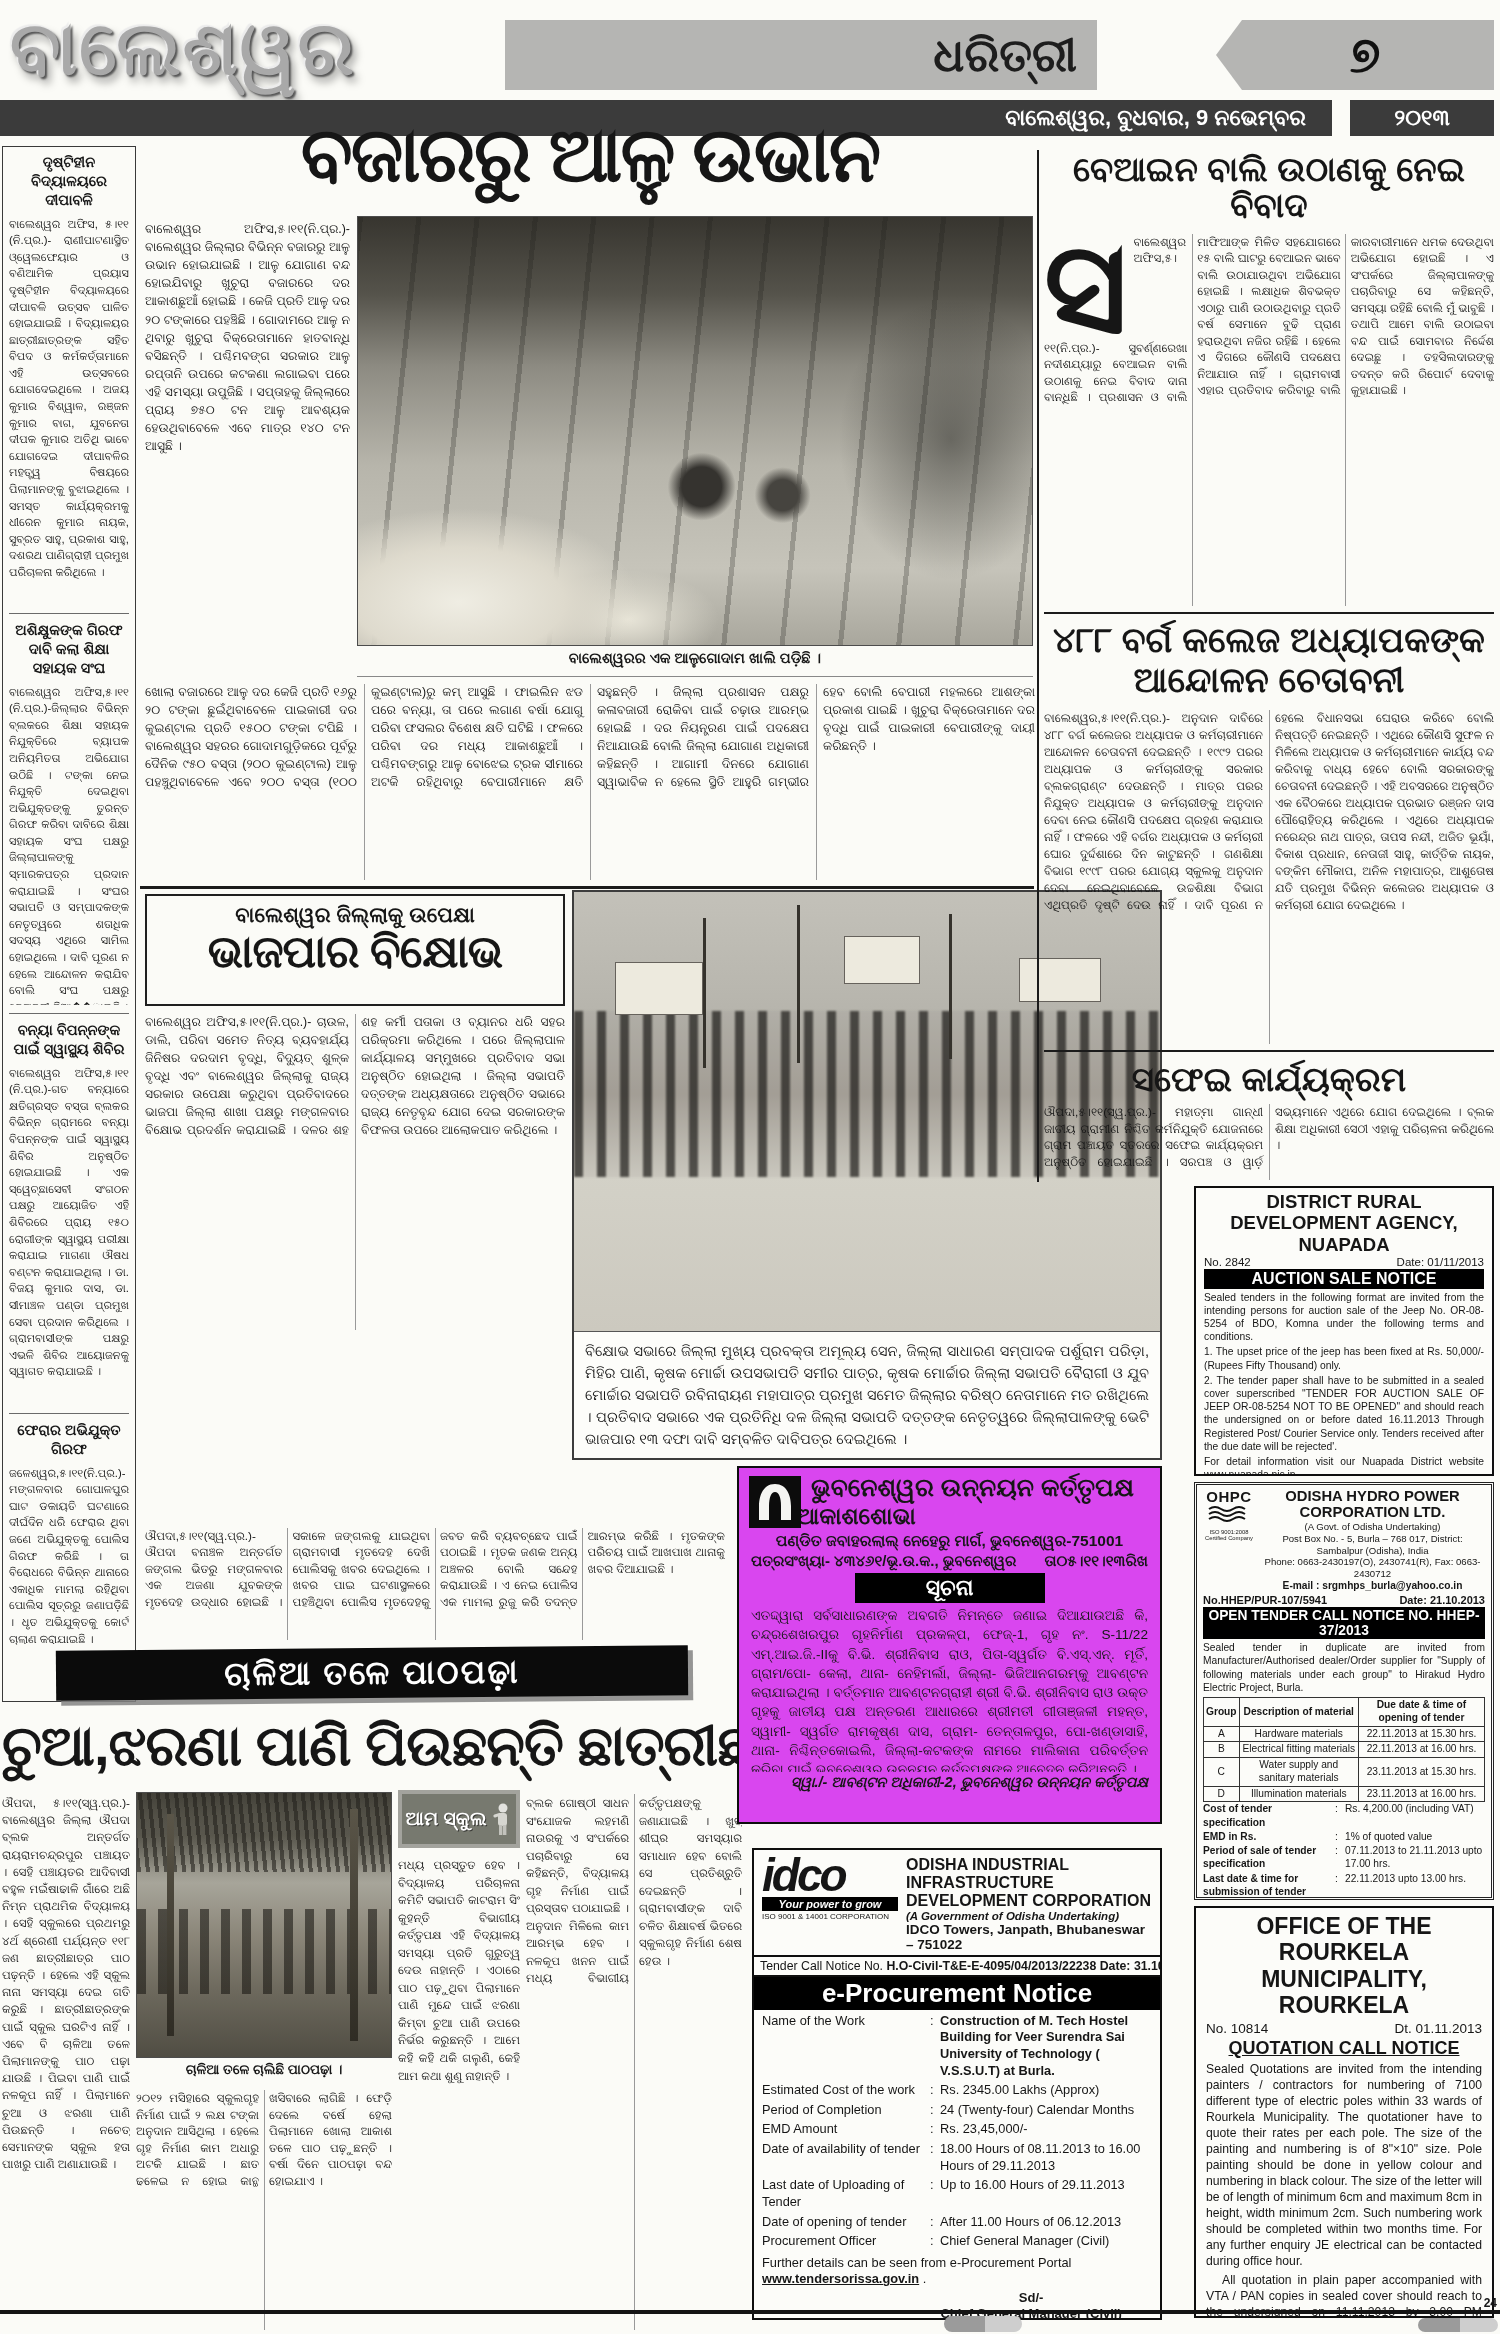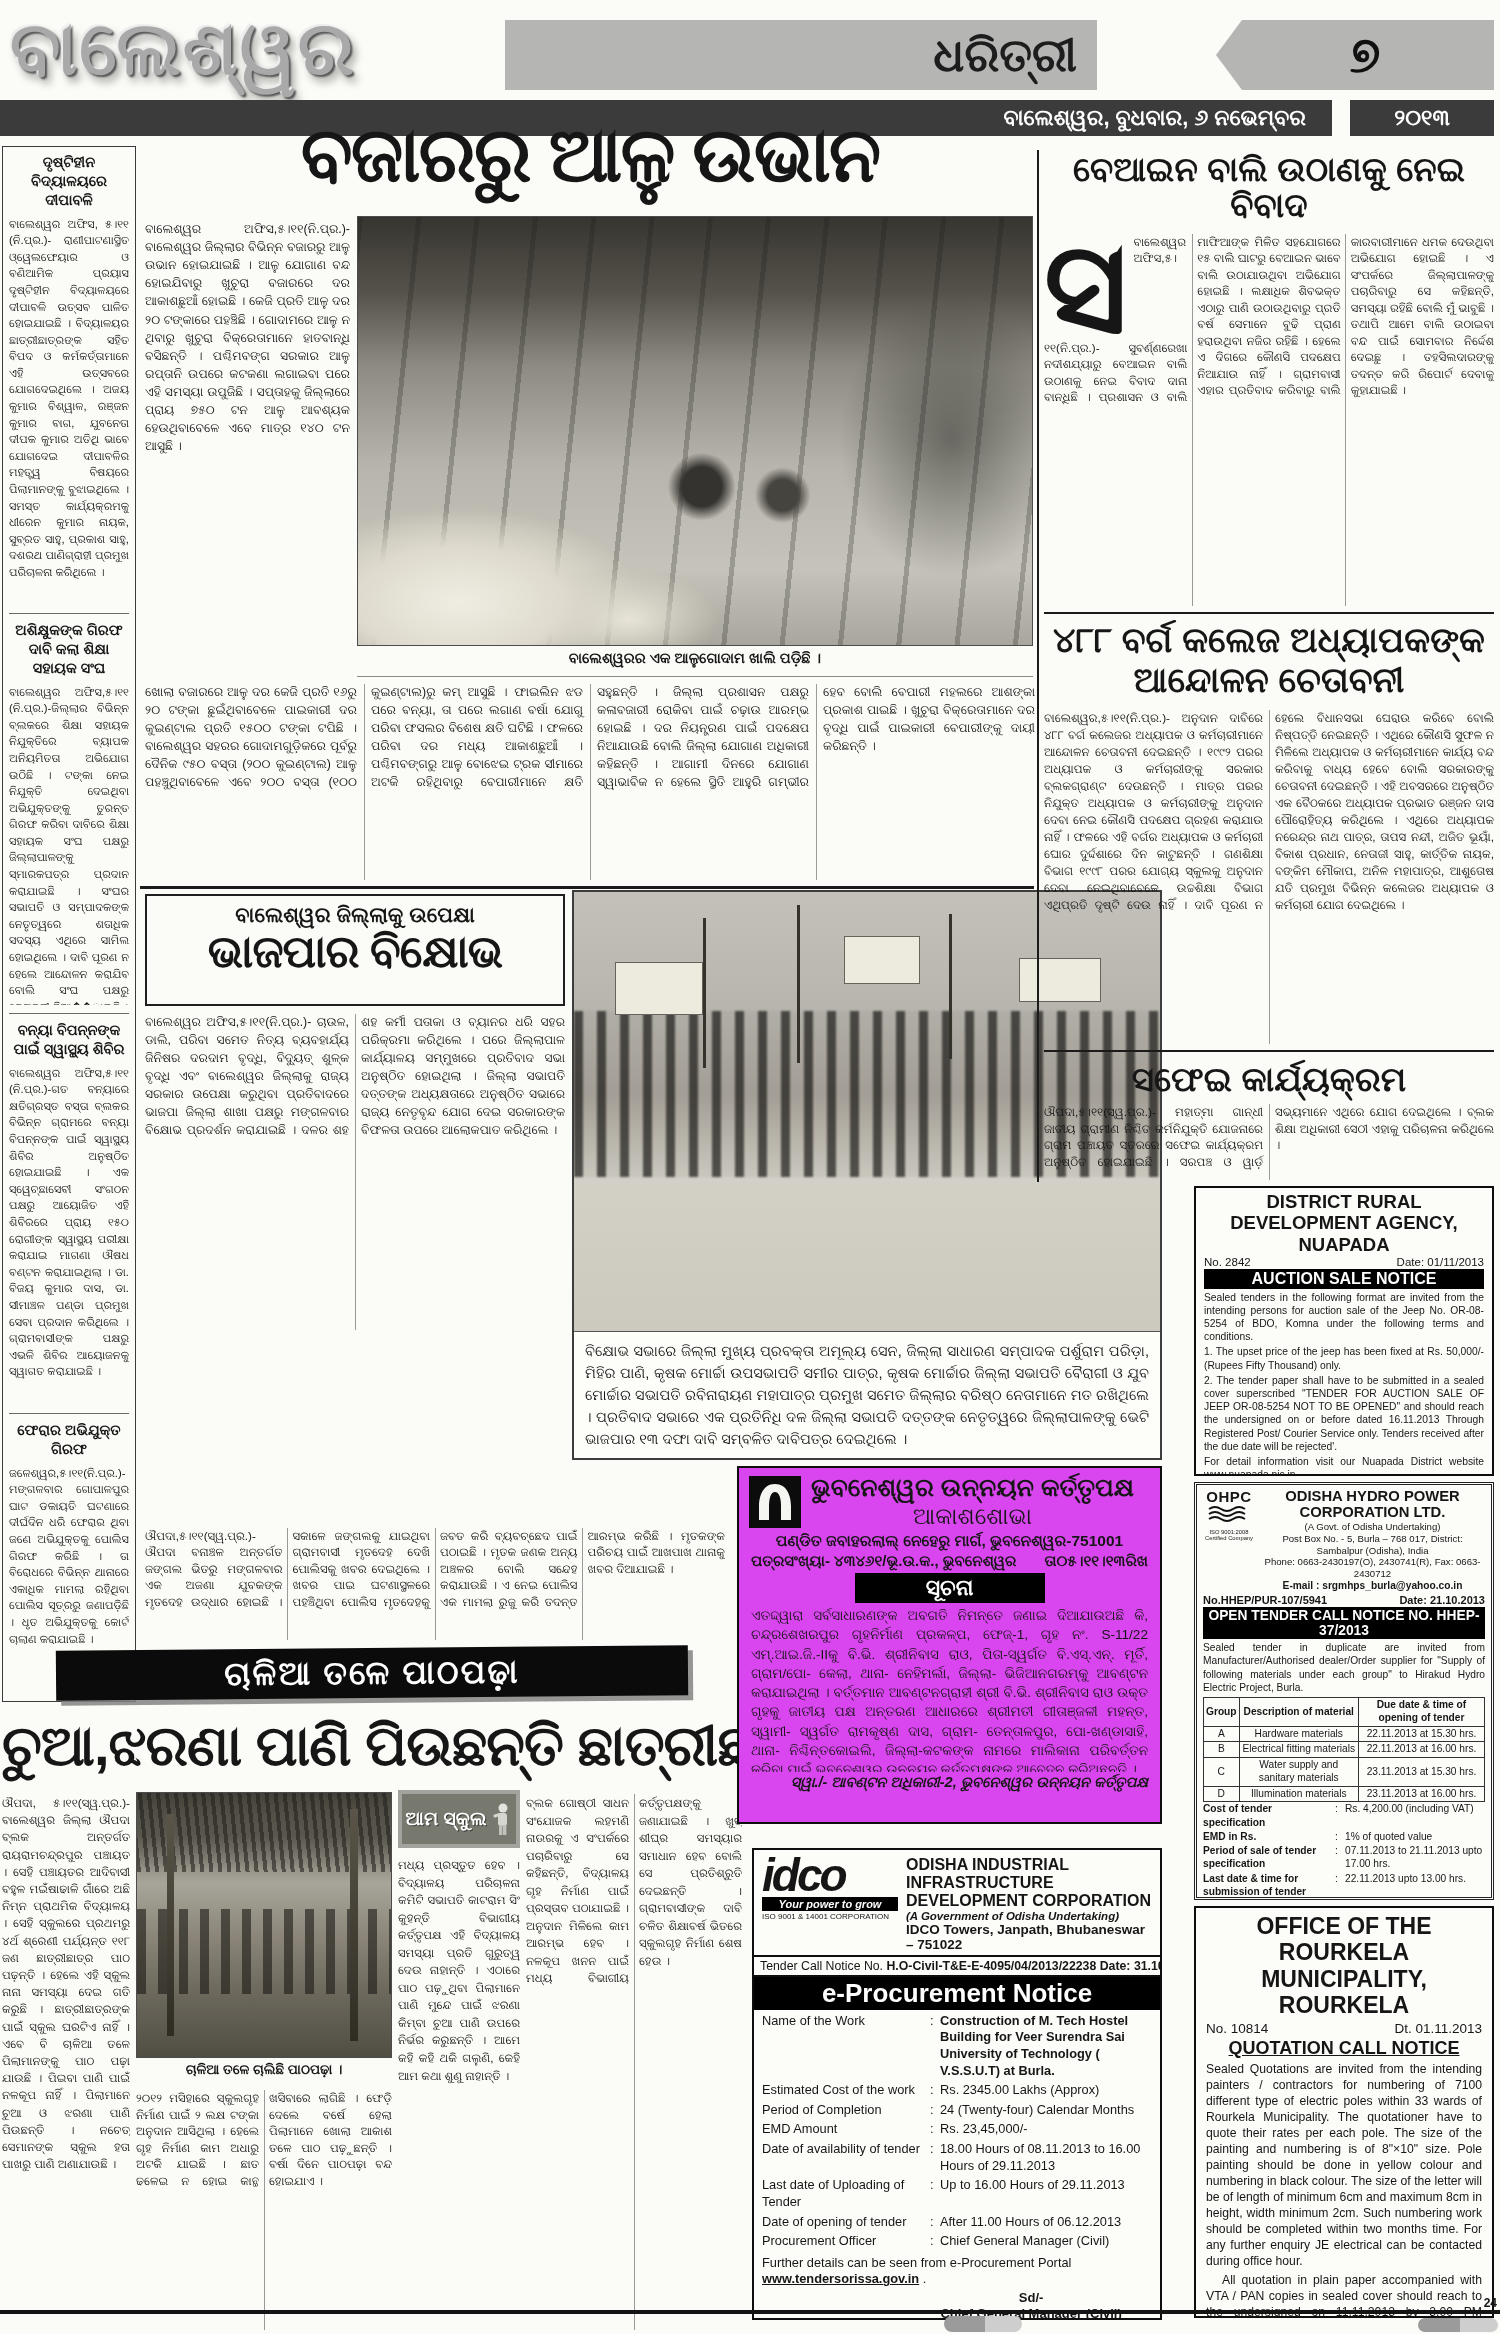--- a/index.html
+++ b/index.html
@@ -112,21 +112,21 @@
   .sc-colC { position:absolute; left:526px; top:1794px; width:216px; height:536px;
              column-count:2; column-gap:10px; column-rule:1px solid #999;
              font-size:11.7px; line-height:1.5; overflow:hidden; }
 
   
   .bda { position:absolute; left:737px; top:1466px; width:425px; height:358px;
          border:2px solid #0e0e0e; padding:5px 12px; overflow:hidden; background:#d946ef; }
   .bda-logo { position:absolute; left:10px; top:8px; width:52px; height:52px; background:#0c0c0c; }
   .bda-logo svg { width:100%; height:100%; }
   .bda-org { text-align:center; font-size:25px; font-weight:800; padding-left:46px; }
-  .bda-sub { text-align:center; font-size:23px; font-weight:400; padding-left:46px; }
+  .bda-sub { text-align:left; font-size:23px; font-weight:700; padding-left:46px; }
   .bda-addr { text-align:center; font-size:15.5px; font-weight:600; margin-top:2px; }
   .bda-ref { display:flex; justify-content:space-between; font-size:15px; font-weight:600; margin-top:2px; }
   .bda-banner { width:190px; margin:3px auto; background:#000; color:#fff; text-align:center;
                 font-size:22px; font-weight:800; padding:2px 0; }
   .bda-text { height:166px; overflow:hidden; }
   .bda-text p { font-size:13.6px; line-height:1.42; }
   .bda-sig { text-align:right; font-size:14.5px; font-weight:800; font-style:italic; margin-top:2px; }
 
   
   .idco { position:absolute; left:752px; top:1848px; width:410px; height:472px;
@@ -222,21 +222,21 @@
 
 <div class="page">
 
   <div class="logo">ବାଲେଶ୍ୱର</div>
   <div class="brand">
     <span>ଧରିତ୍ରୀ</span>
   </div>
   <div class="ptab">
     <span>୭</span>
   </div>
-  <div class="datebar">ବାଲେଶ୍ୱର, ବୁଧବାର, ୬ ନଭେମ୍ବର</div>
+  <div class="datebar">ବାଲେଶ୍ୱର, ବୁଧବାର, 9 ନଭେମ୍ବର</div>
   <div class="yearbox">୨୦୧୩</div>
 
   <aside class="rail">
     <div class="lr-art lr-a1">
       <h3>ଦୃଷ୍ଟିହୀନ ବିଦ୍ୟାଳୟରେ ଦୀପାବଳି</h3>
       <p class="jt">ବାଲେଶ୍ୱର ଅଫିସ, ୫।୧୧ (ନି.ପ୍ର.)- ରାଣୀପାଟଣାସ୍ଥିତ ଓ୍ୱେଲଫେୟାର ଓ ବଣିଆମିକ ପ୍ରୟାସ ଦୃଷ୍ଟିହୀନ ବିଦ୍ୟାଳୟରେ ଦୀପାବଳି ଉତ୍ସବ ପାଳିତ ହୋଇଯାଇଛି । ବିଦ୍ୟାଳୟର ଛାତ୍ରୀଛାତ୍ରଙ୍କ ସହିତ ବିପଦ ଓ କର୍ମକର୍ତ୍ତାମାନେ ଏହି ଉତ୍ସବରେ ଯୋଗଦେଇଥିଲେ । ଅଜୟ କୁମାର ବିଶ୍ୱାଳ, ରଞ୍ଜନ କୁମାର ବାଗ, ଯୁବନେତା ଦୀପକ କୁମାର ଅତିଥି ଭାବେ ଯୋଗଦେଇ ଦୀପାବଳିର ମହତ୍ତ୍ୱ ବିଷୟରେ ପିଲାମାନଙ୍କୁ ବୁଝାଇଥିଲେ । ସମସ୍ତ କାର୍ଯ୍ୟକ୍ରମକୁ ଧୀରେନ କୁମାର ନାୟକ, ସୁବ୍ରତ ସାହୁ, ପ୍ରକାଶ ସାହୁ, ଦଶରଥ ପାଣିଗ୍ରାହୀ ପ୍ରମୁଖ ପରିଚାଳନା କରିଥିଲେ ।</p>
     </div>
     <div class="lr-art lr-a2">
       <h3>ଅଶିକ୍ଷୁକଙ୍କ ଗିରଫ ଦାବି କଲା ଶିକ୍ଷା ସହାୟକ ସଂଘ</h3>
       <p class="jt">ବାଲେଶ୍ୱର ଅଫିସ,୫।୧୧ (ନି.ପ୍ର.)-ଜିଲ୍ଲାର ବିଭିନ୍ନ ବ୍ଲକରେ ଶିକ୍ଷା ସହାୟକ ନିଯୁକ୍ତିରେ ବ୍ୟାପକ ଅନିୟମିତତା ଅଭିଯୋଗ ଉଠିଛି । ଟଙ୍କା ନେଇ ନିଯୁକ୍ତି ଦେଇଥିବା ଅଭିଯୁକ୍ତଙ୍କୁ ତୁରନ୍ତ ଗିରଫ କରିବା ଦାବିରେ ଶିକ୍ଷା ସହାୟକ ସଂଘ ପକ୍ଷରୁ ଜିଲ୍ଲାପାଳଙ୍କୁ ସ୍ମାରକପତ୍ର ପ୍ରଦାନ କରାଯାଇଛି । ସଂଘର ସଭାପତି ଓ ସମ୍ପାଦକଙ୍କ ନେତୃତ୍ୱରେ ଶତାଧିକ ସଦସ୍ୟ ଏଥିରେ ସାମିଲ ହୋଇଥିଲେ । ଦାବି ପୂରଣ ନ ହେଲେ ଆନ୍ଦୋଳନ କରାଯିବ ବୋଲି ସଂଘ ପକ୍ଷରୁ ଚେତାବନୀ ଦିଆ��ାଇଛି ।</p>

